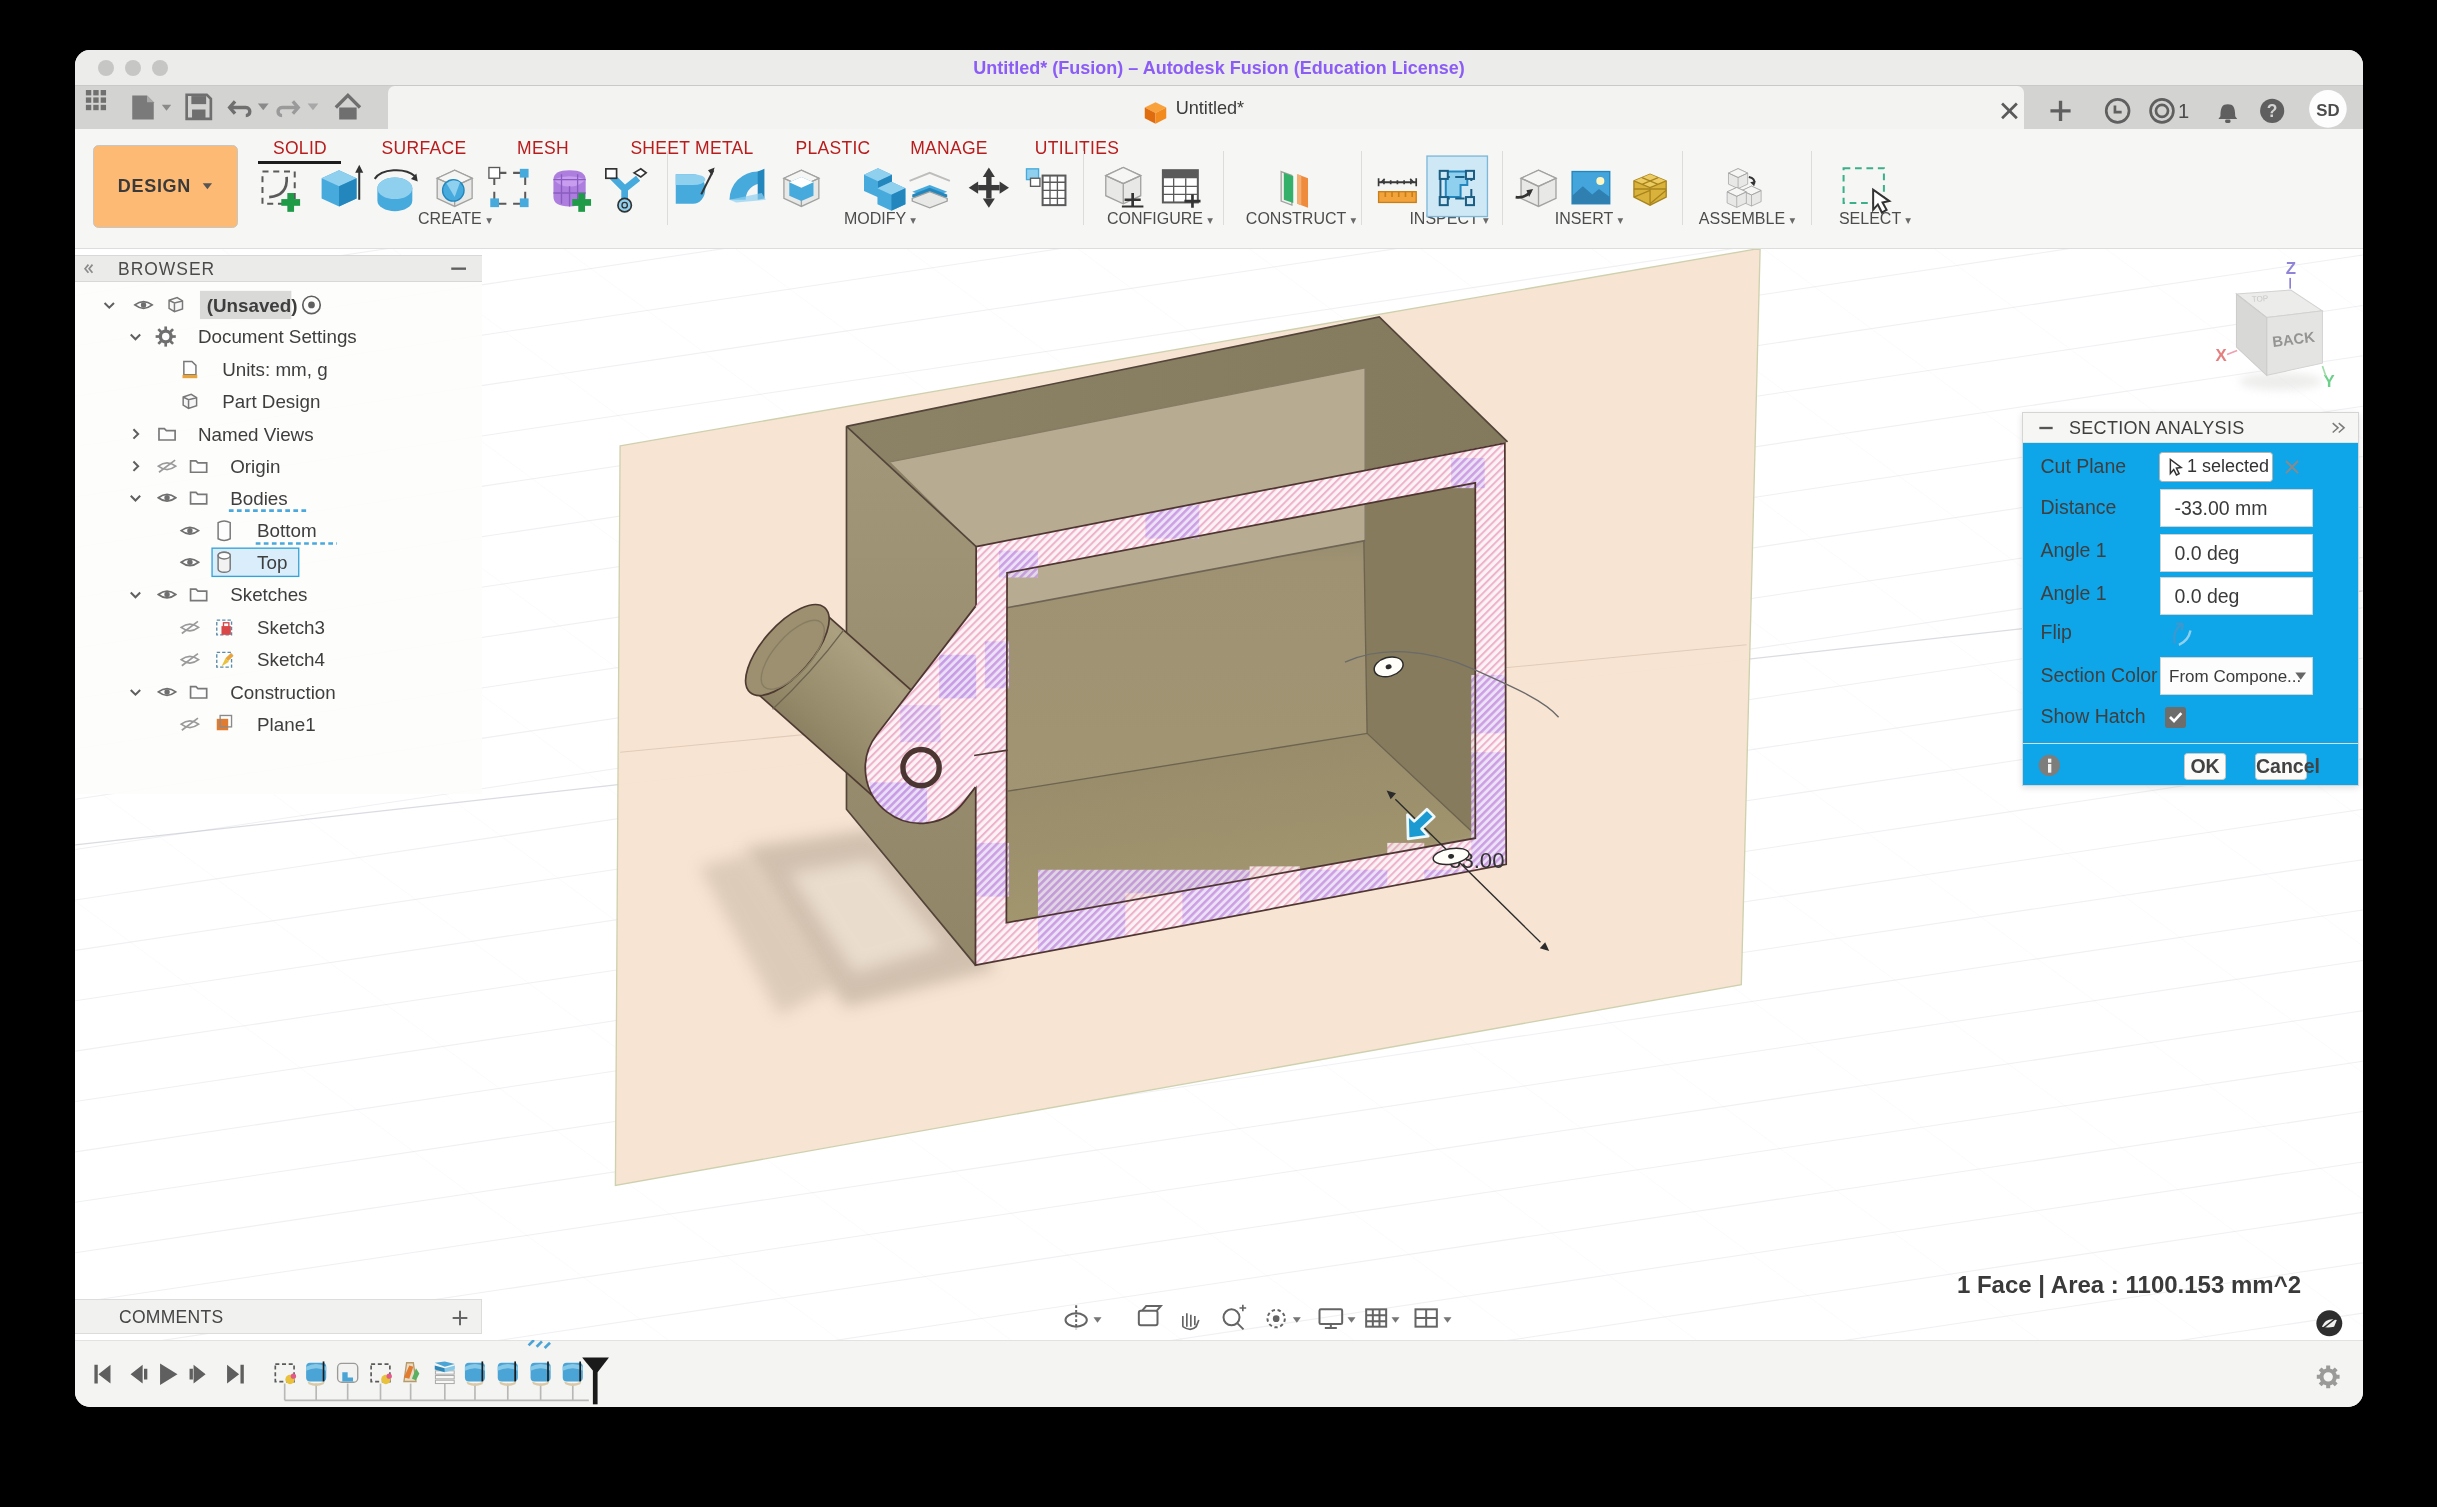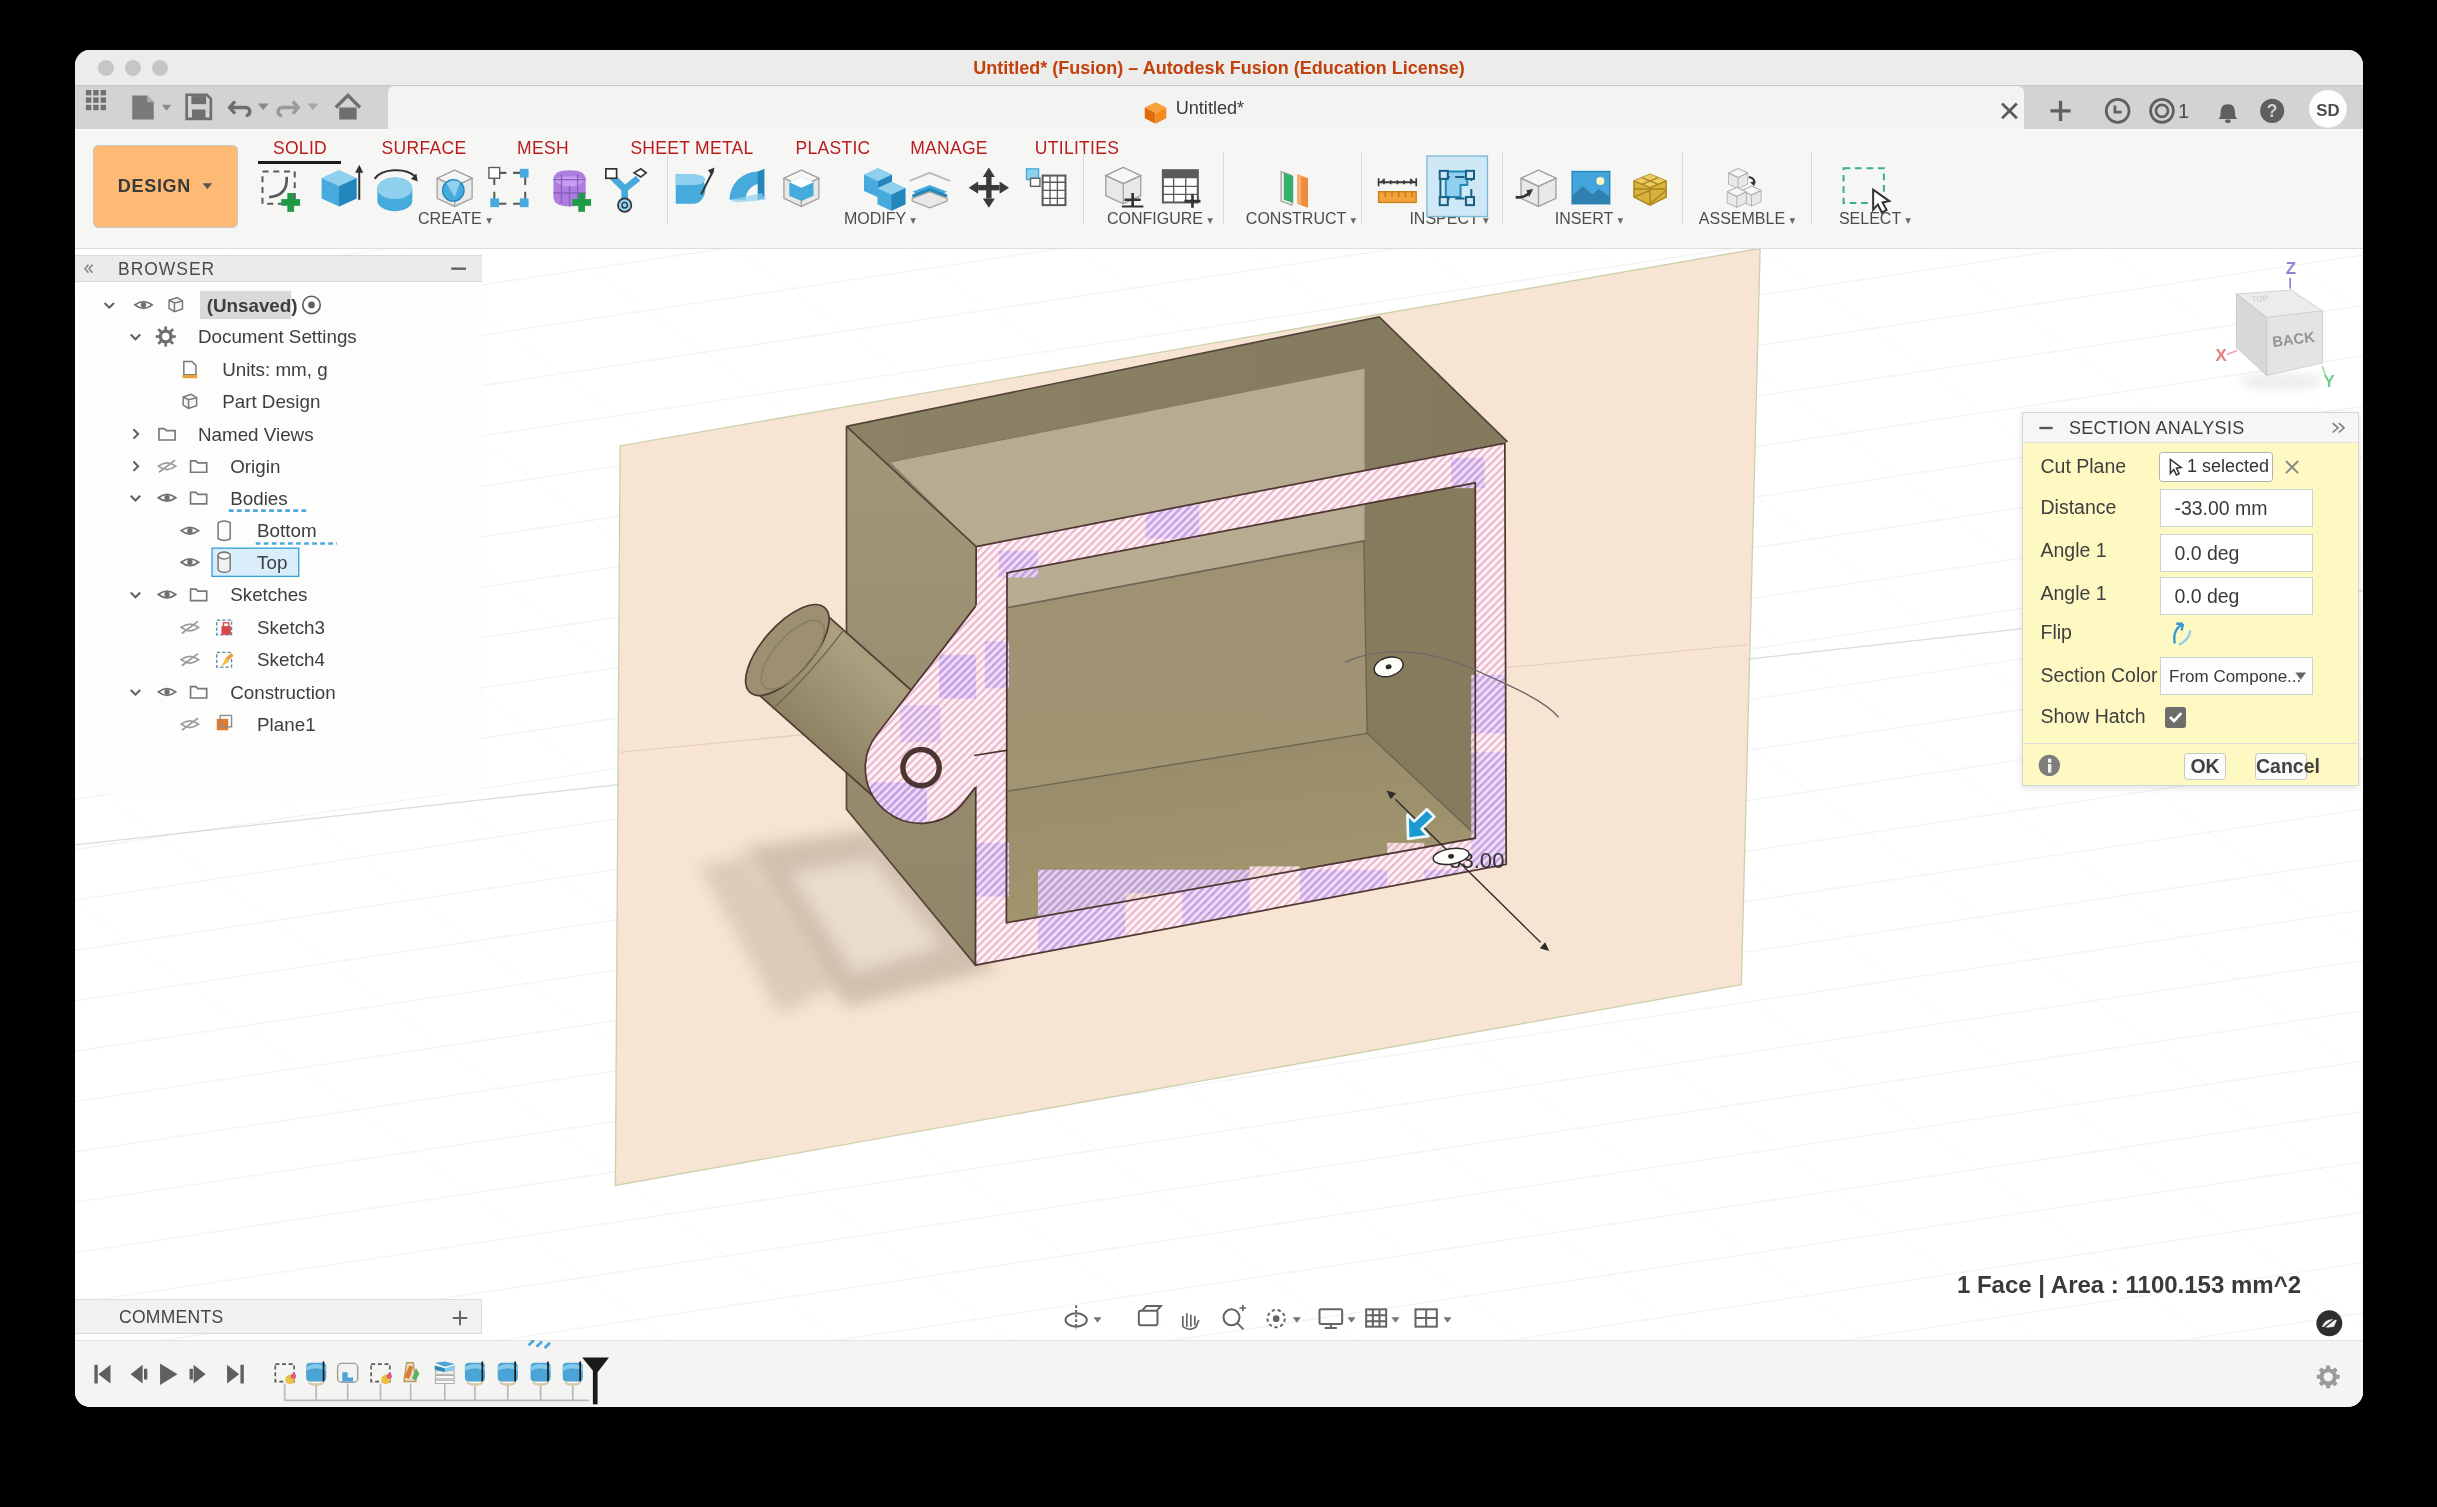--- a/index.html
+++ b/index.html
@@ -2,38 +2,38 @@
 <html style="font-size:10.8px"><head>
 <meta charset="utf-8">
 <style>
 * { margin:0; padding:0; box-sizing:border-box; }
 html,body { width:2438px; height:1508px; background:#000; font-family:"Liberation Sans",sans-serif; }
 .win { position:absolute; left:75px; top:50px; width:2288px; height:1357px; background:#f6f6f5; border-radius:15px; overflow:hidden; }
 .abs { position:absolute; }
 
 .titlebar { position:absolute; left:0; top:0; width:100%; height:36px; background:#ececeb; border-bottom:0.7px solid #c9c9c8; }
 .tl { position:absolute; top:10px; width:16px; height:16px; border-radius:50%; background:#c6c6c5; }
-.title { position:absolute; top:0; left:0; width:100%; height:28px; line-height:36px; text-align:center; font-size:18px; font-weight:bold; color:#c2410c; }
+.title { position:absolute; top:0; left:0; width:100%; height:28px; line-height:36px; text-align:center; font-size:18px; font-weight:bold; color:#8b5cf6; }
 
 .qatrow { position:absolute; left:0; top:36px; width:100%; height:43px; background:#d3d3d2; }
 .apptab { position:absolute; left:313px; top:36px; width:1636px; height:43px; background:#f3f3f2; border-radius:6.7px 6.7px 0 0; }
 
 .ribbon { position:absolute; left:0; top:79px; width:100%; height:120px; background:#f6f6f5; border-bottom:0.7px solid #dddddb; }
 .designbtn { position:absolute; left:18px; top:15.5px; width:145px; height:83px; background:#fdba74; border:1.3px solid #c6c6c5; border-radius:5.4px; }
 .designbtn span { position:absolute; left:0; top:0; width:100%; height:100%; display:flex; align-items:center; justify-content:center; font-size:18px; font-weight:bold; color:#3a3a3a; letter-spacing:0.7px; }
 .rtab { position:absolute; top:8.7px; transform:translateX(-50%); font-size:17.5px; color:#b91c1c; letter-spacing:0.3px; white-space:nowrap; }
 .runder { position:absolute; left:183px; top:32px; width:83px; height:3.4px; background:#1c1c1c; }
 .rsep { position:absolute; top:21.5px; width:0.7px; height:74px; background:#dcdcda; }
 .rlabel { position:absolute; top:81px; transform:translateX(-50%); font-size:16px; color:#4c4c4c; white-space:nowrap;margin-left:7px; }
 .rlabel .dd { font-size:11.4px; color:#6a6a6a; }
 
 .bheader { position:absolute; left:0; top:205px; width:407px; height:27px; background:#ebebea; border-top:0.7px solid #d8d8d6; border-bottom:0.7px solid #d8d8d6; }
 .bpanel { position:absolute; left:0; top:232px; width:407px; height:512px; background:rgba(253,253,252,0.88); }
 
-.spanel { position:absolute; left:1947px; top:362px; width:337px; height:374px; background:#fef9c3; border:0.7px solid #d5d5d3; box-shadow:0 2px 6.7px rgba(0,0,0,0.12); }
+.spanel { position:absolute; left:1947px; top:362px; width:337px; height:374px; background:#0ea5e9; border:0.7px solid #d5d5d3; box-shadow:0 2px 6.7px rgba(0,0,0,0.12); }
 .sphead { position:absolute; left:0; top:0; width:100%; height:30px; background:#f6f6f5; border-bottom:0.7px solid #e2e2e0; font-size:18px; color:#3e3e3e; letter-spacing:0.3px; }
 .slabel { position:absolute; left:17.5px; font-size:19.5px; color:#3f3f3f; }
 .sfield { position:absolute; left:212px; width:153px; height:38px; background:#fff; border:0.7px solid #d2d2d0; font-size:19.5px; color:#3a3a3a; line-height:36px; padding-left:13.4px; }
 .sbtn { position:absolute; height:27px; background:#fbfbfa; border:1.3px solid #c8c8c6; border-radius:3.4px; font-size:19.5px; color:#424242; text-align:center;font-weight:bold; }
 
 .comments { position:absolute; left:0; top:1249px; width:407px; height:35px; background:#f1f1f0; border-top:0.7px solid #dcdcda; border-bottom:0.7px solid #dcdcda; border-right:0.7px solid #dcdcda; }
 .status { position:absolute; top:1221px; right:87px; font-size:24px; font-weight:bold; color:#3a3a3a; }
 .timeline { position:absolute; left:0; top:1290px; width:100%; height:67px; background:#f4f4f2; border-top:0.7px solid #e2e2e0; }
 </style>
 </head>

